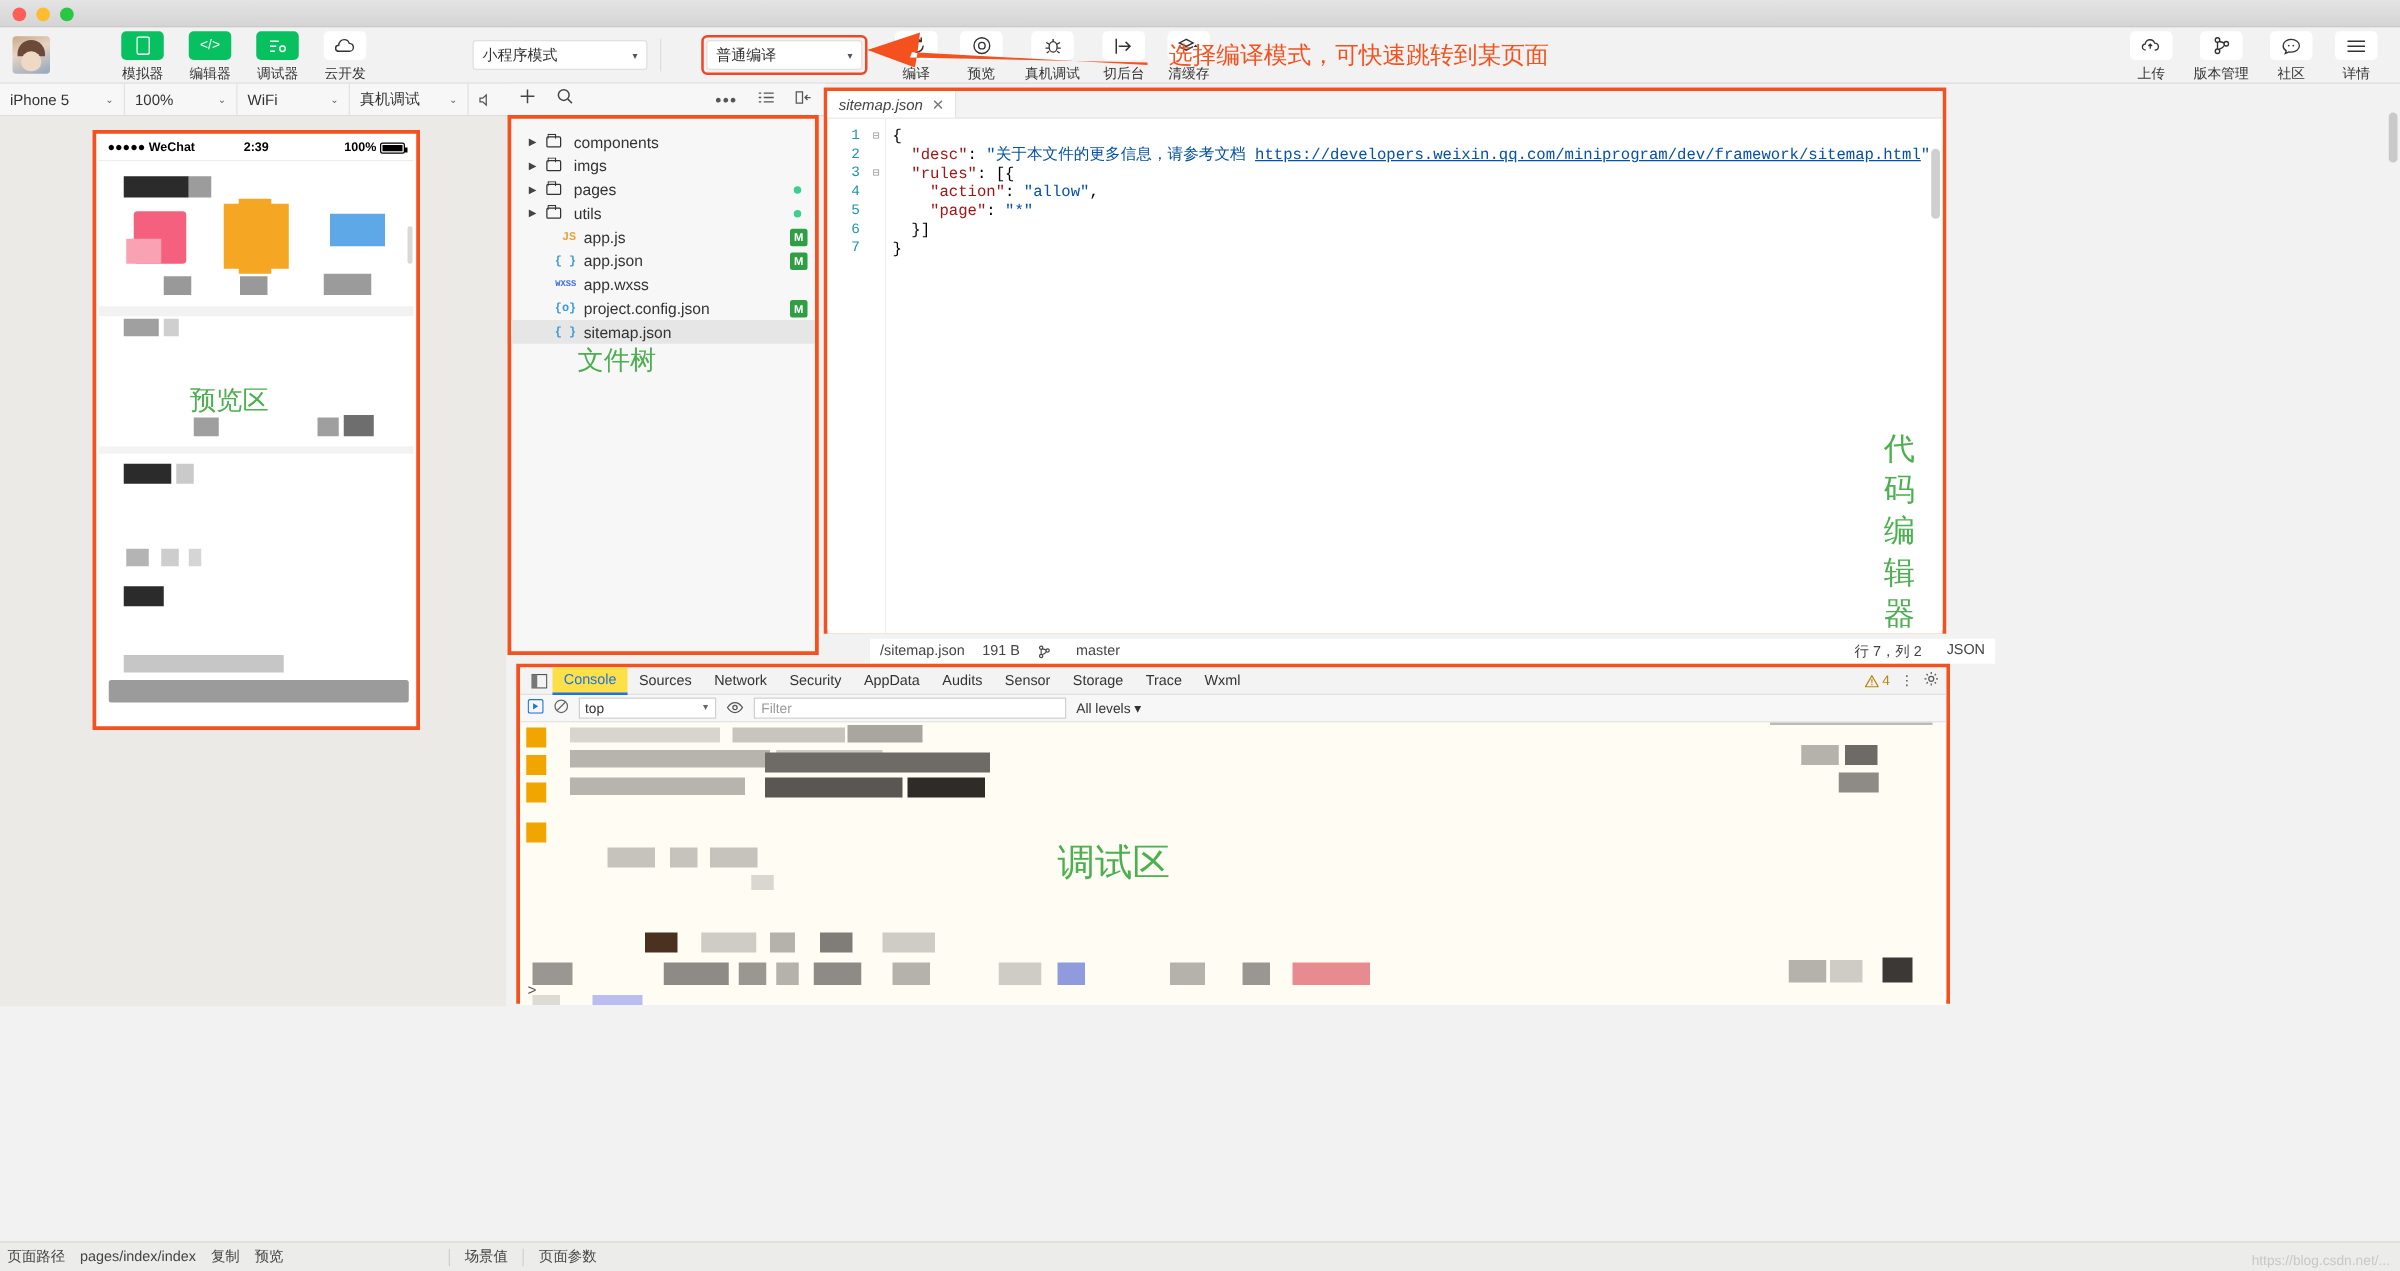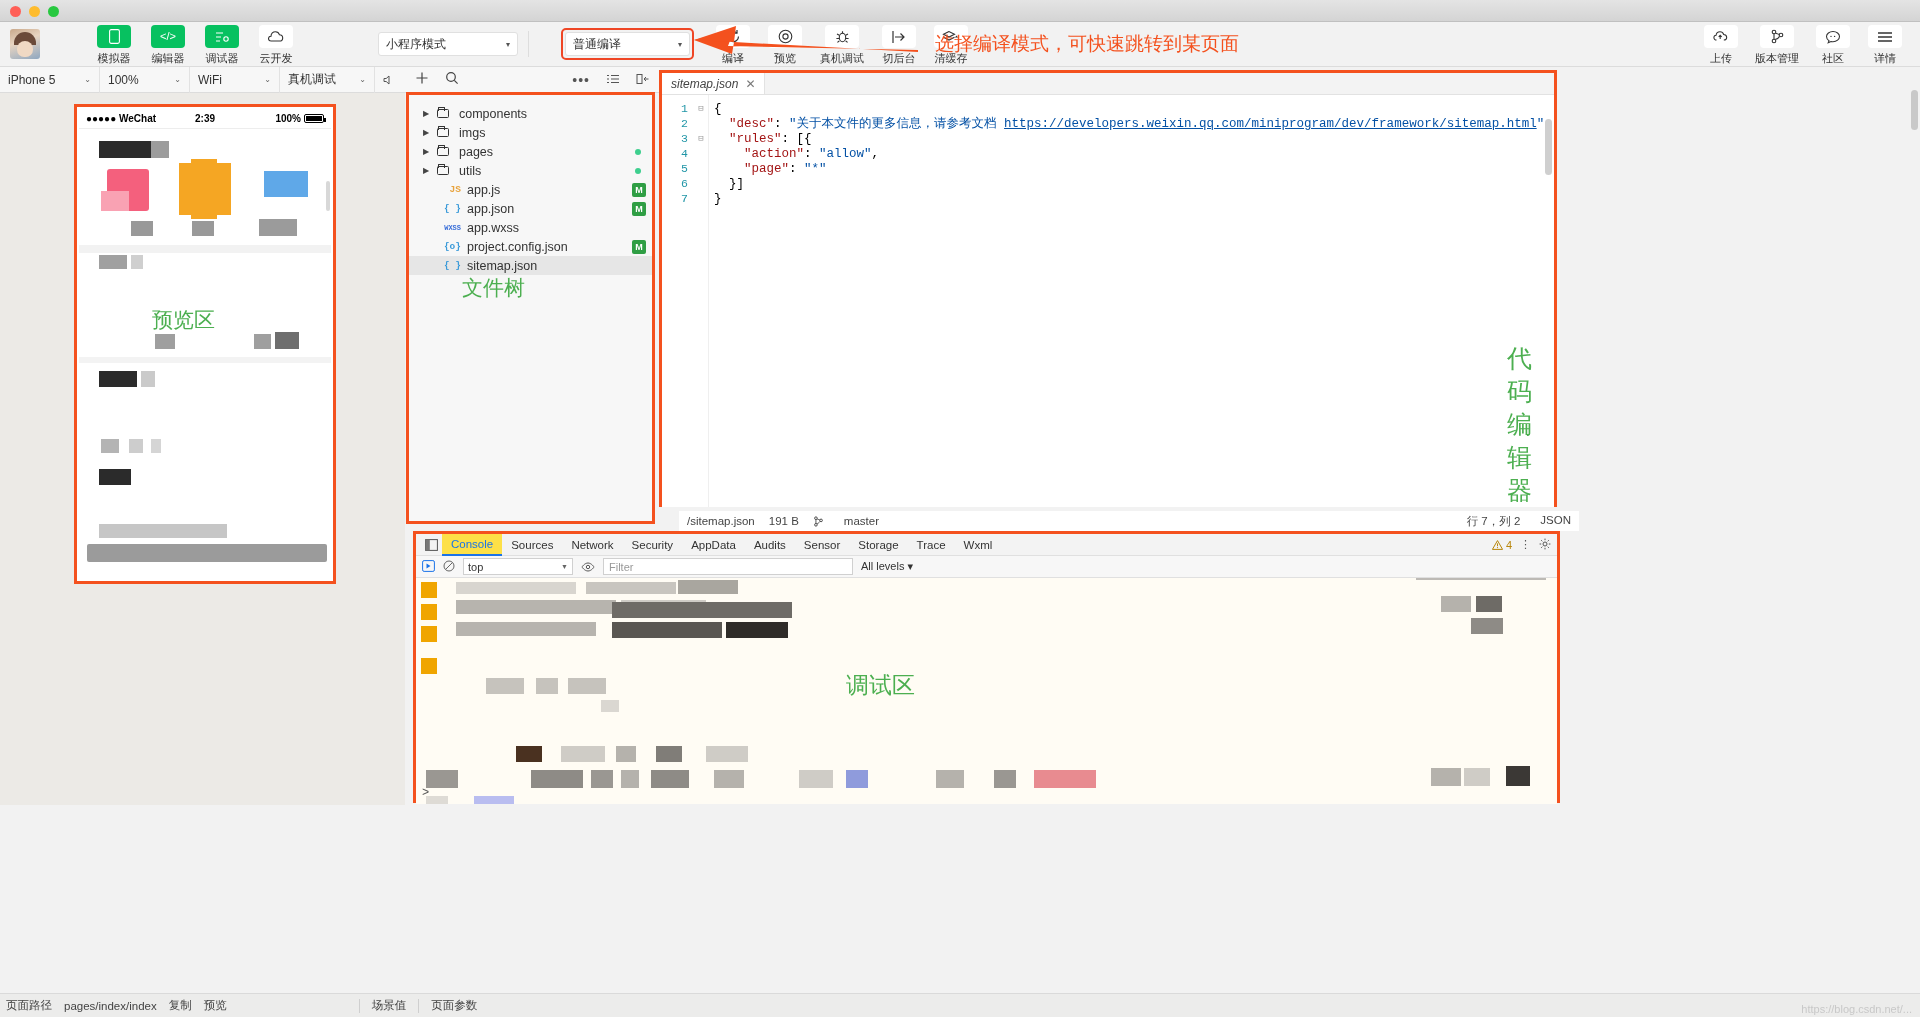--- a/index.html
+++ b/index.html
@@ -228,21 +228,21 @@
   .editor-anno {
     position: absolute; left: 845px; top: 247px; font-size: 25px; color: #4caf50; font-weight: 500;
   }
   .ed-scroll {
     position: absolute; right: 2px; top: 24px; width: 7px; height: 56px;
     background: #cfcfcf; border-radius: 4px;
   }
 
   
   .ed-status {
-    position: absolute; left: 679px; top: 511px; width: 900px; height: 20px;
+    position: absolute; left: 696px; top: 511px; width: 900px; height: 20px;
     display: flex; align-items: center; font-size: 11.5px; color: #444;
     background: #fff; padding: 0 8px; gap: 14px;
   }
   .ed-status .right { margin-left: auto; display: flex; gap: 20px; }
 
   
   .console-box {
     position: absolute; left: 413px; top: 531px; width: 1147px; height: 272px;
     border: 3px solid #f4511e; background: #fff;
   }
@@ -272,21 +272,21 @@
     justify-content: space-between; padding: 0 4px;
   }
   .filter-input {
     flex: 1; height: 17px; border: 1px solid #d0d0d0; background: #fff;
     font-size: 11px; color: #999; display: flex; align-items: center; padding: 0 5px;
     max-width: 250px;
   }
   .levels { font-size: 11px; color: #333; display:flex; align-items:center; gap:4px; }
   .cs-body { position: relative; height: 226px; background: #fffcf4; overflow: hidden; }
   .cs-anno {
-    position: absolute; left: 430px; top: 92px; font-size: 23px; color: #4caf50; font-weight: 500;
+    position: absolute; left: 430px; top: 92px; font-size: 30px; color: #4caf50; font-weight: 500;
   }
   .cs-prompt {
     position: absolute; left: 6px; bottom: 4px; font-size: 12px; color: #555;
     font-family: "Liberation Mono", monospace;
   }
 
   
   .bottombar {
     position: absolute; left: 0; bottom: 0; width: 1920px; height: 24px;
     background: #ececeb; border-top: 1px solid #dadada;

